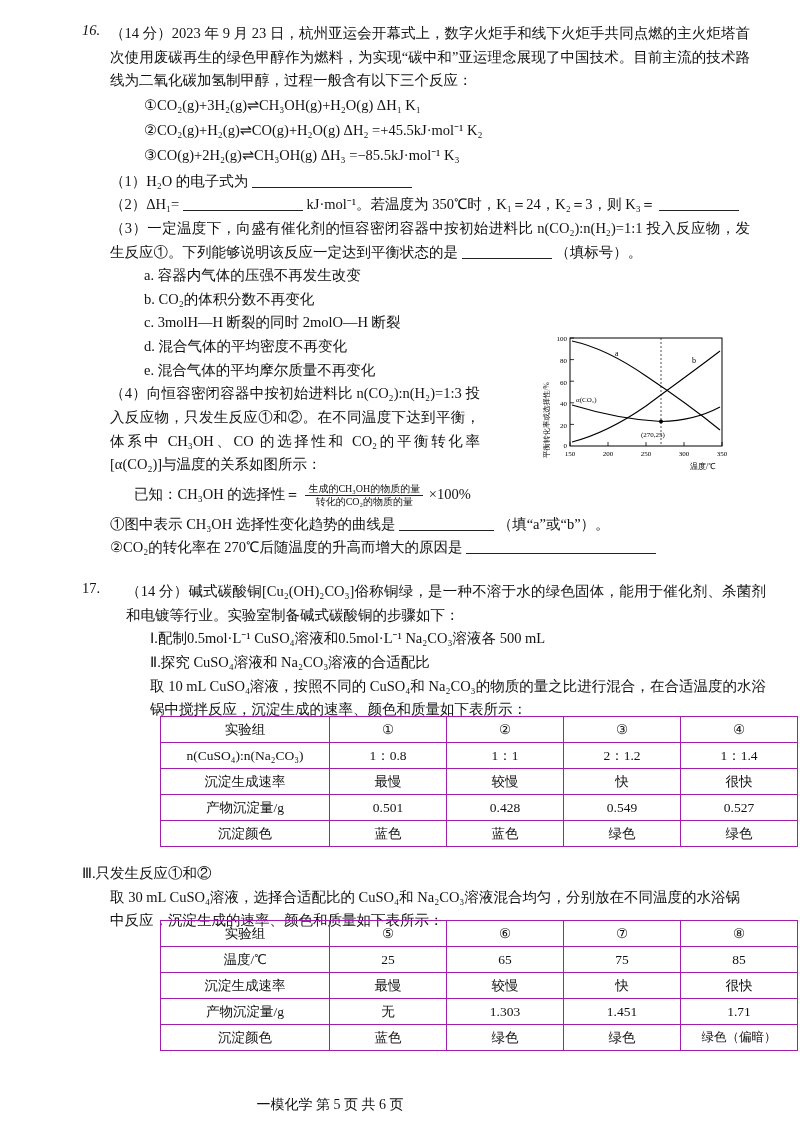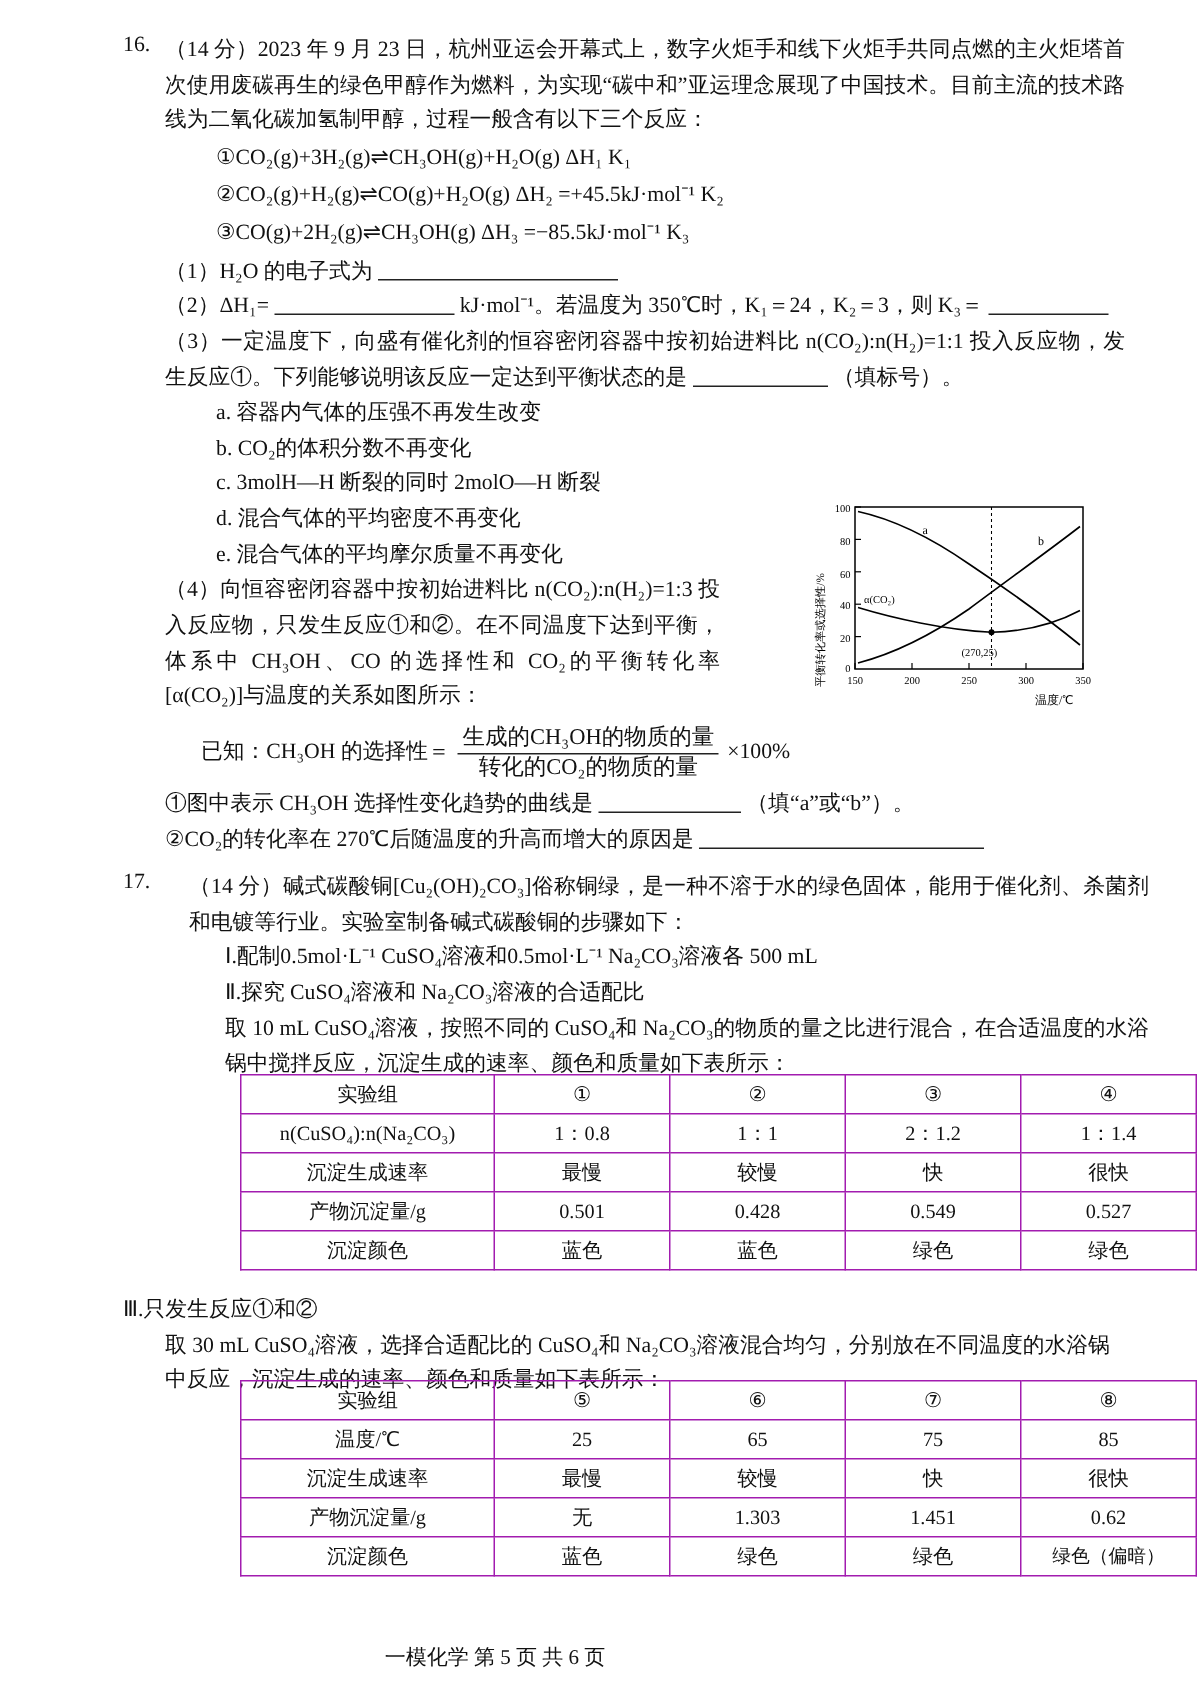--- a/index.html
+++ b/index.html
@@ -38,21 +38,21 @@
     border-bottom:1px solid #222;
     height:1em;
     vertical-align:-2px;
   }
   .opt{ margin-left:34px; }
   .small{font-size:13px;}
   .frac{
     display:inline-block;
     vertical-align:middle;
     text-align:center;
-    font-size:15px;
+    font-size:10px;
     line-height:1.25;
     margin:0 2px;
   }
   .frac .num{ border-bottom:1px solid #222; padding:0 3px; display:block;}
   .frac .den{ padding:0 3px; display:block;}
   
   .chartbox{
     position:absolute;
     left:540px; top:330px;
     width:210px; height:150px;
@@ -75,21 +75,21 @@
     font-size:14px;
   }
   .tbl1{ position:absolute; left:160px; top:716px; }
   .tbl2{ position:absolute; left:160px; top:920px; }
 </style>
 </head>
 <body>
 
 <div class="page">
 
-  <div class="qnum" style="left:82px;top:22px;">16.</div>
+  <div class="qnum" style="left:82px;top:22px;font-style:italic;">16.</div>
 
   <div class="body16">
     <div>（14 分）2023 年 9 月 23 日，杭州亚运会开幕式上，数字火炬手和线下火炬手共同点燃的主火炬塔首次使用废碳再生的绿色甲醇作为燃料，为实现“碳中和”亚运理念展现了中国技术。目前主流的技术路线为二氧化碳加氢制甲醇，过程一般含有以下三个反应：</div>
 
     <div class="eqline">①CO₂(g)+3H₂(g)⇌CH₃OH(g)+H₂O(g)  ΔH₁  K₁</div>
     <div class="eqline">②CO₂(g)+H₂(g)⇌CO(g)+H₂O(g)  ΔH₂ =+45.5kJ·mol⁻¹  K₂</div>
     <div class="eqline">③CO(g)+2H₂(g)⇌CH₃OH(g)  ΔH₃ =−85.5kJ·mol⁻¹  K₃</div>
 
     <div style="margin-top:2px;">
       <span>（1）H₂O 的电子式为</span>
@@ -272,21 +272,21 @@
       <td>最慢</td>
       <td>较慢</td>
       <td>快</td>
       <td>很快</td>
     </tr>
     <tr>
       <td>产物沉淀量/g</td>
       <td>无</td>
       <td>1.303</td>
       <td>1.451</td>
-      <td>0.62</td>
+      <td>1.71</td>
     </tr>
     <tr>
       <td>沉淀颜色</td>
       <td>蓝色</td>
       <td>绿色</td>
       <td>绿色</td>
       <td style="font-size:12.5px;">绿色（偏暗）</td>
     </tr>
   </tbody>
     </table>

